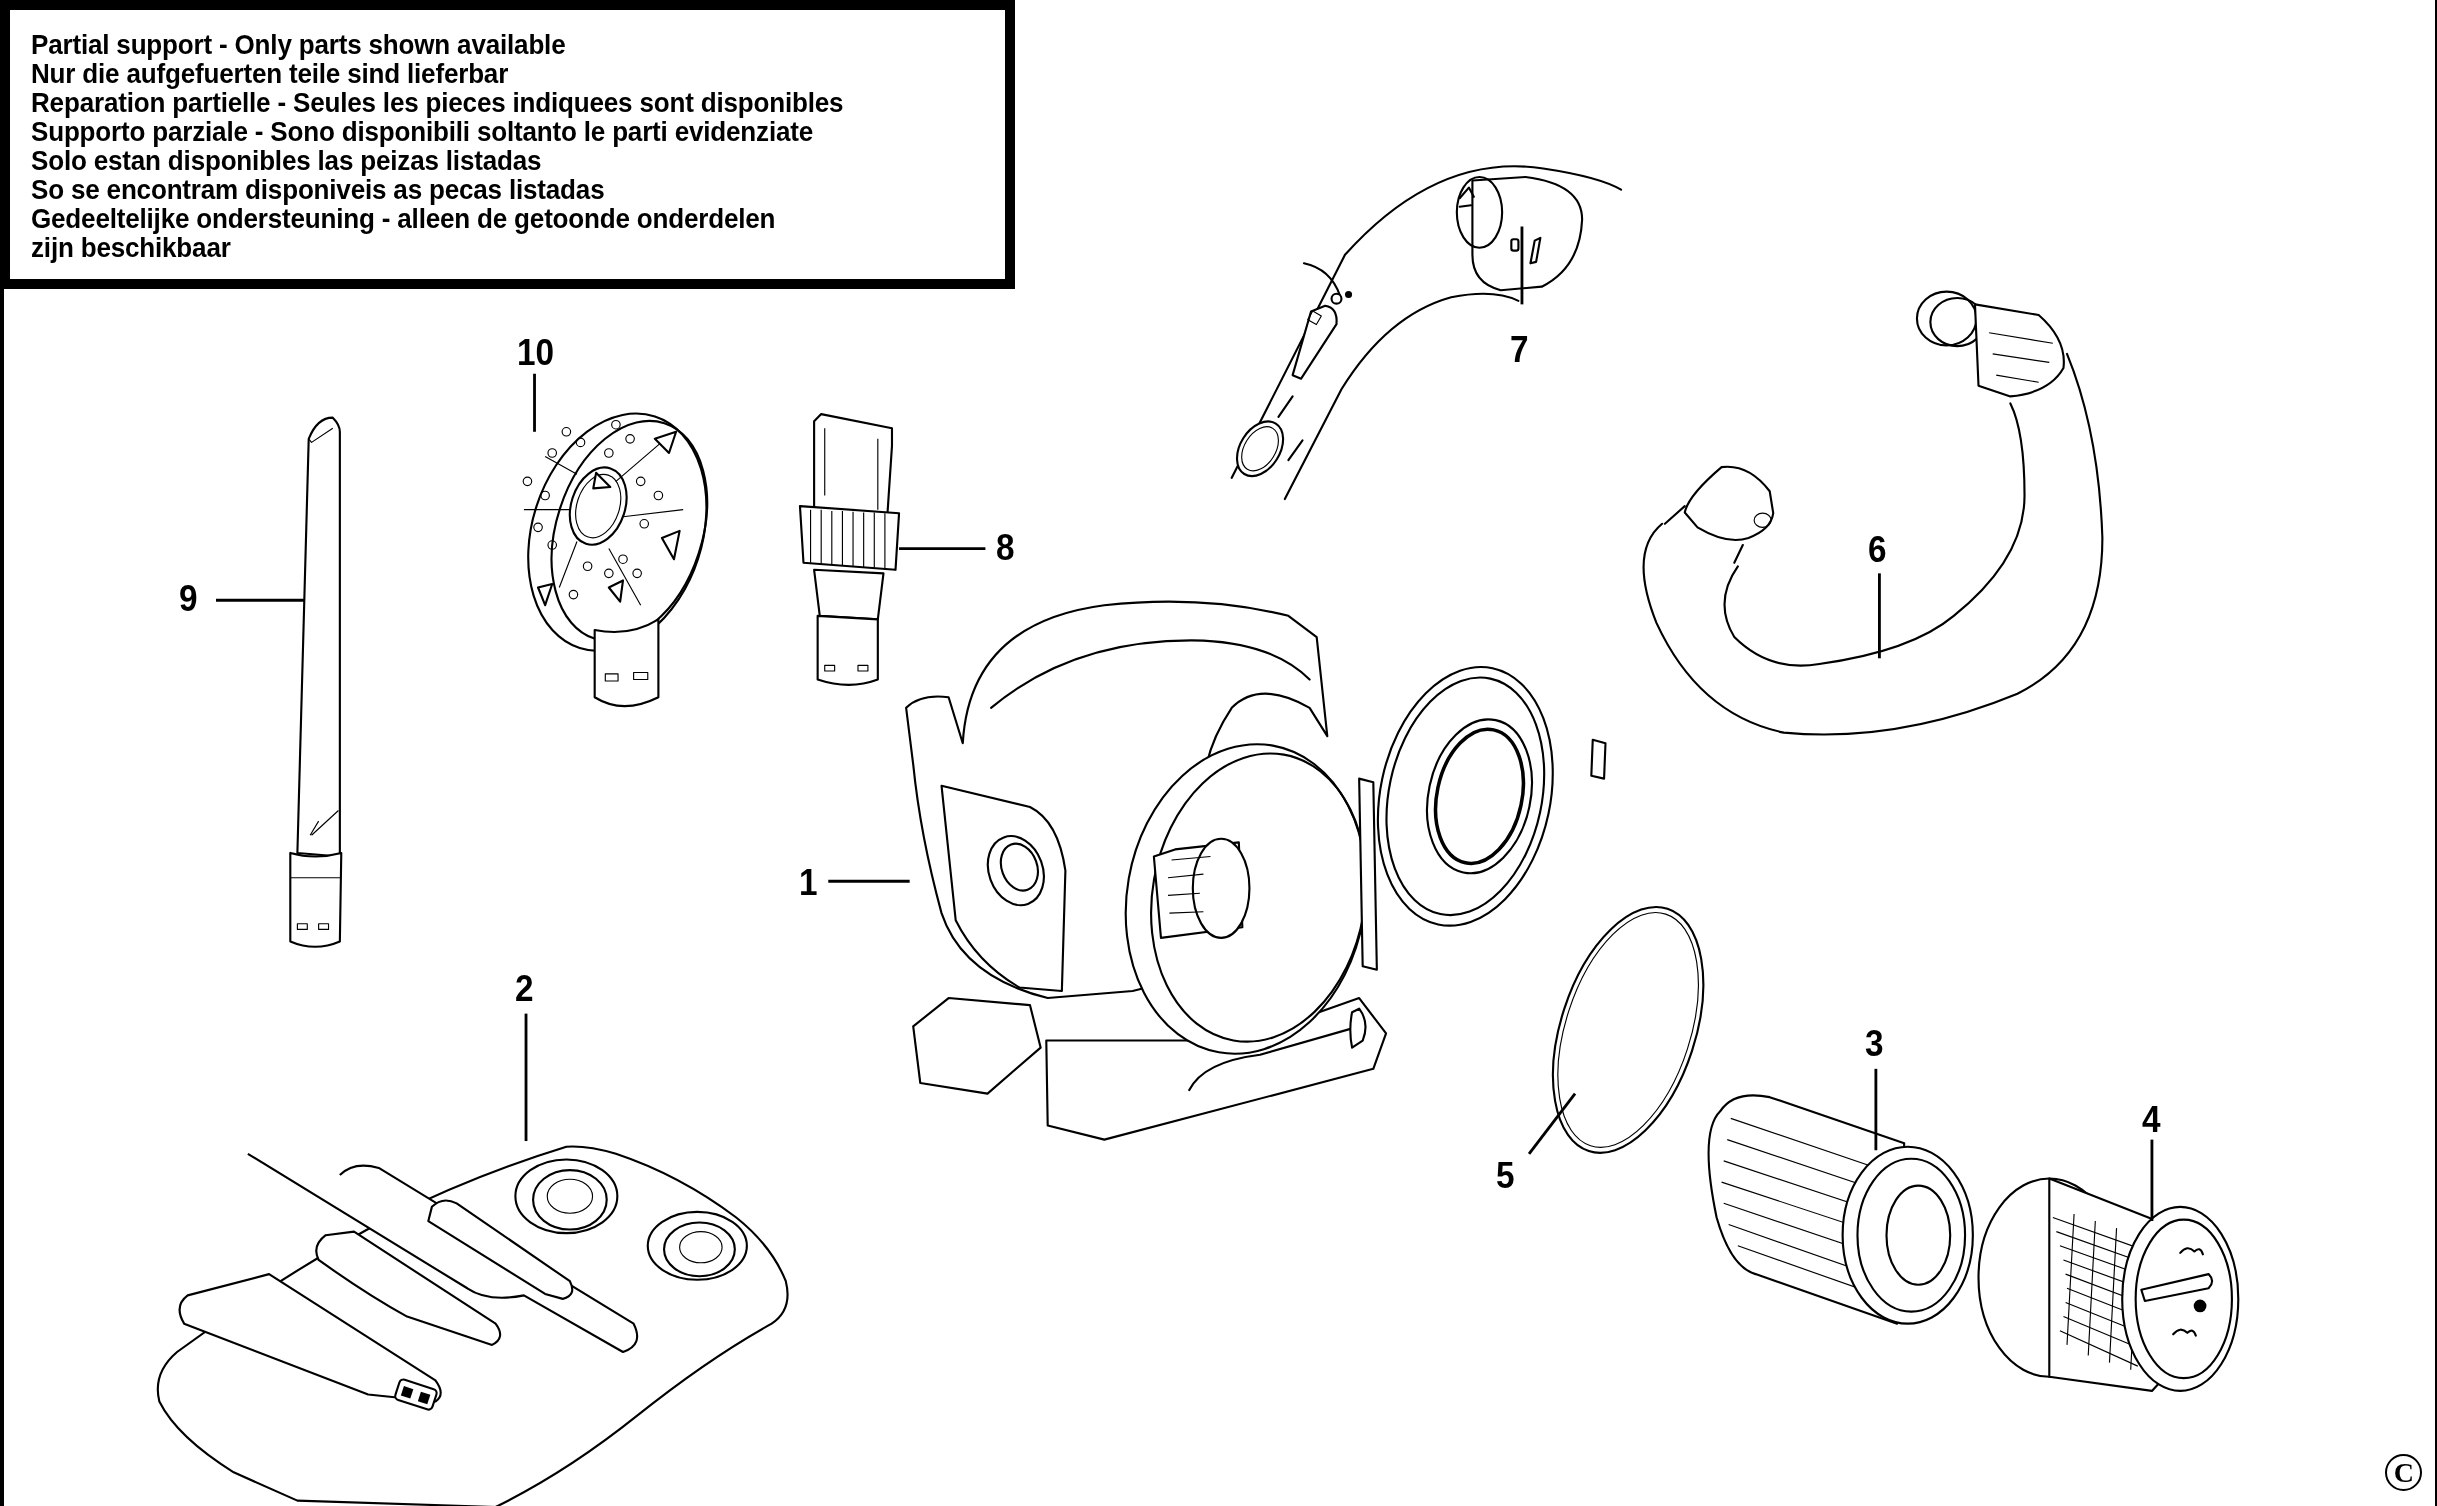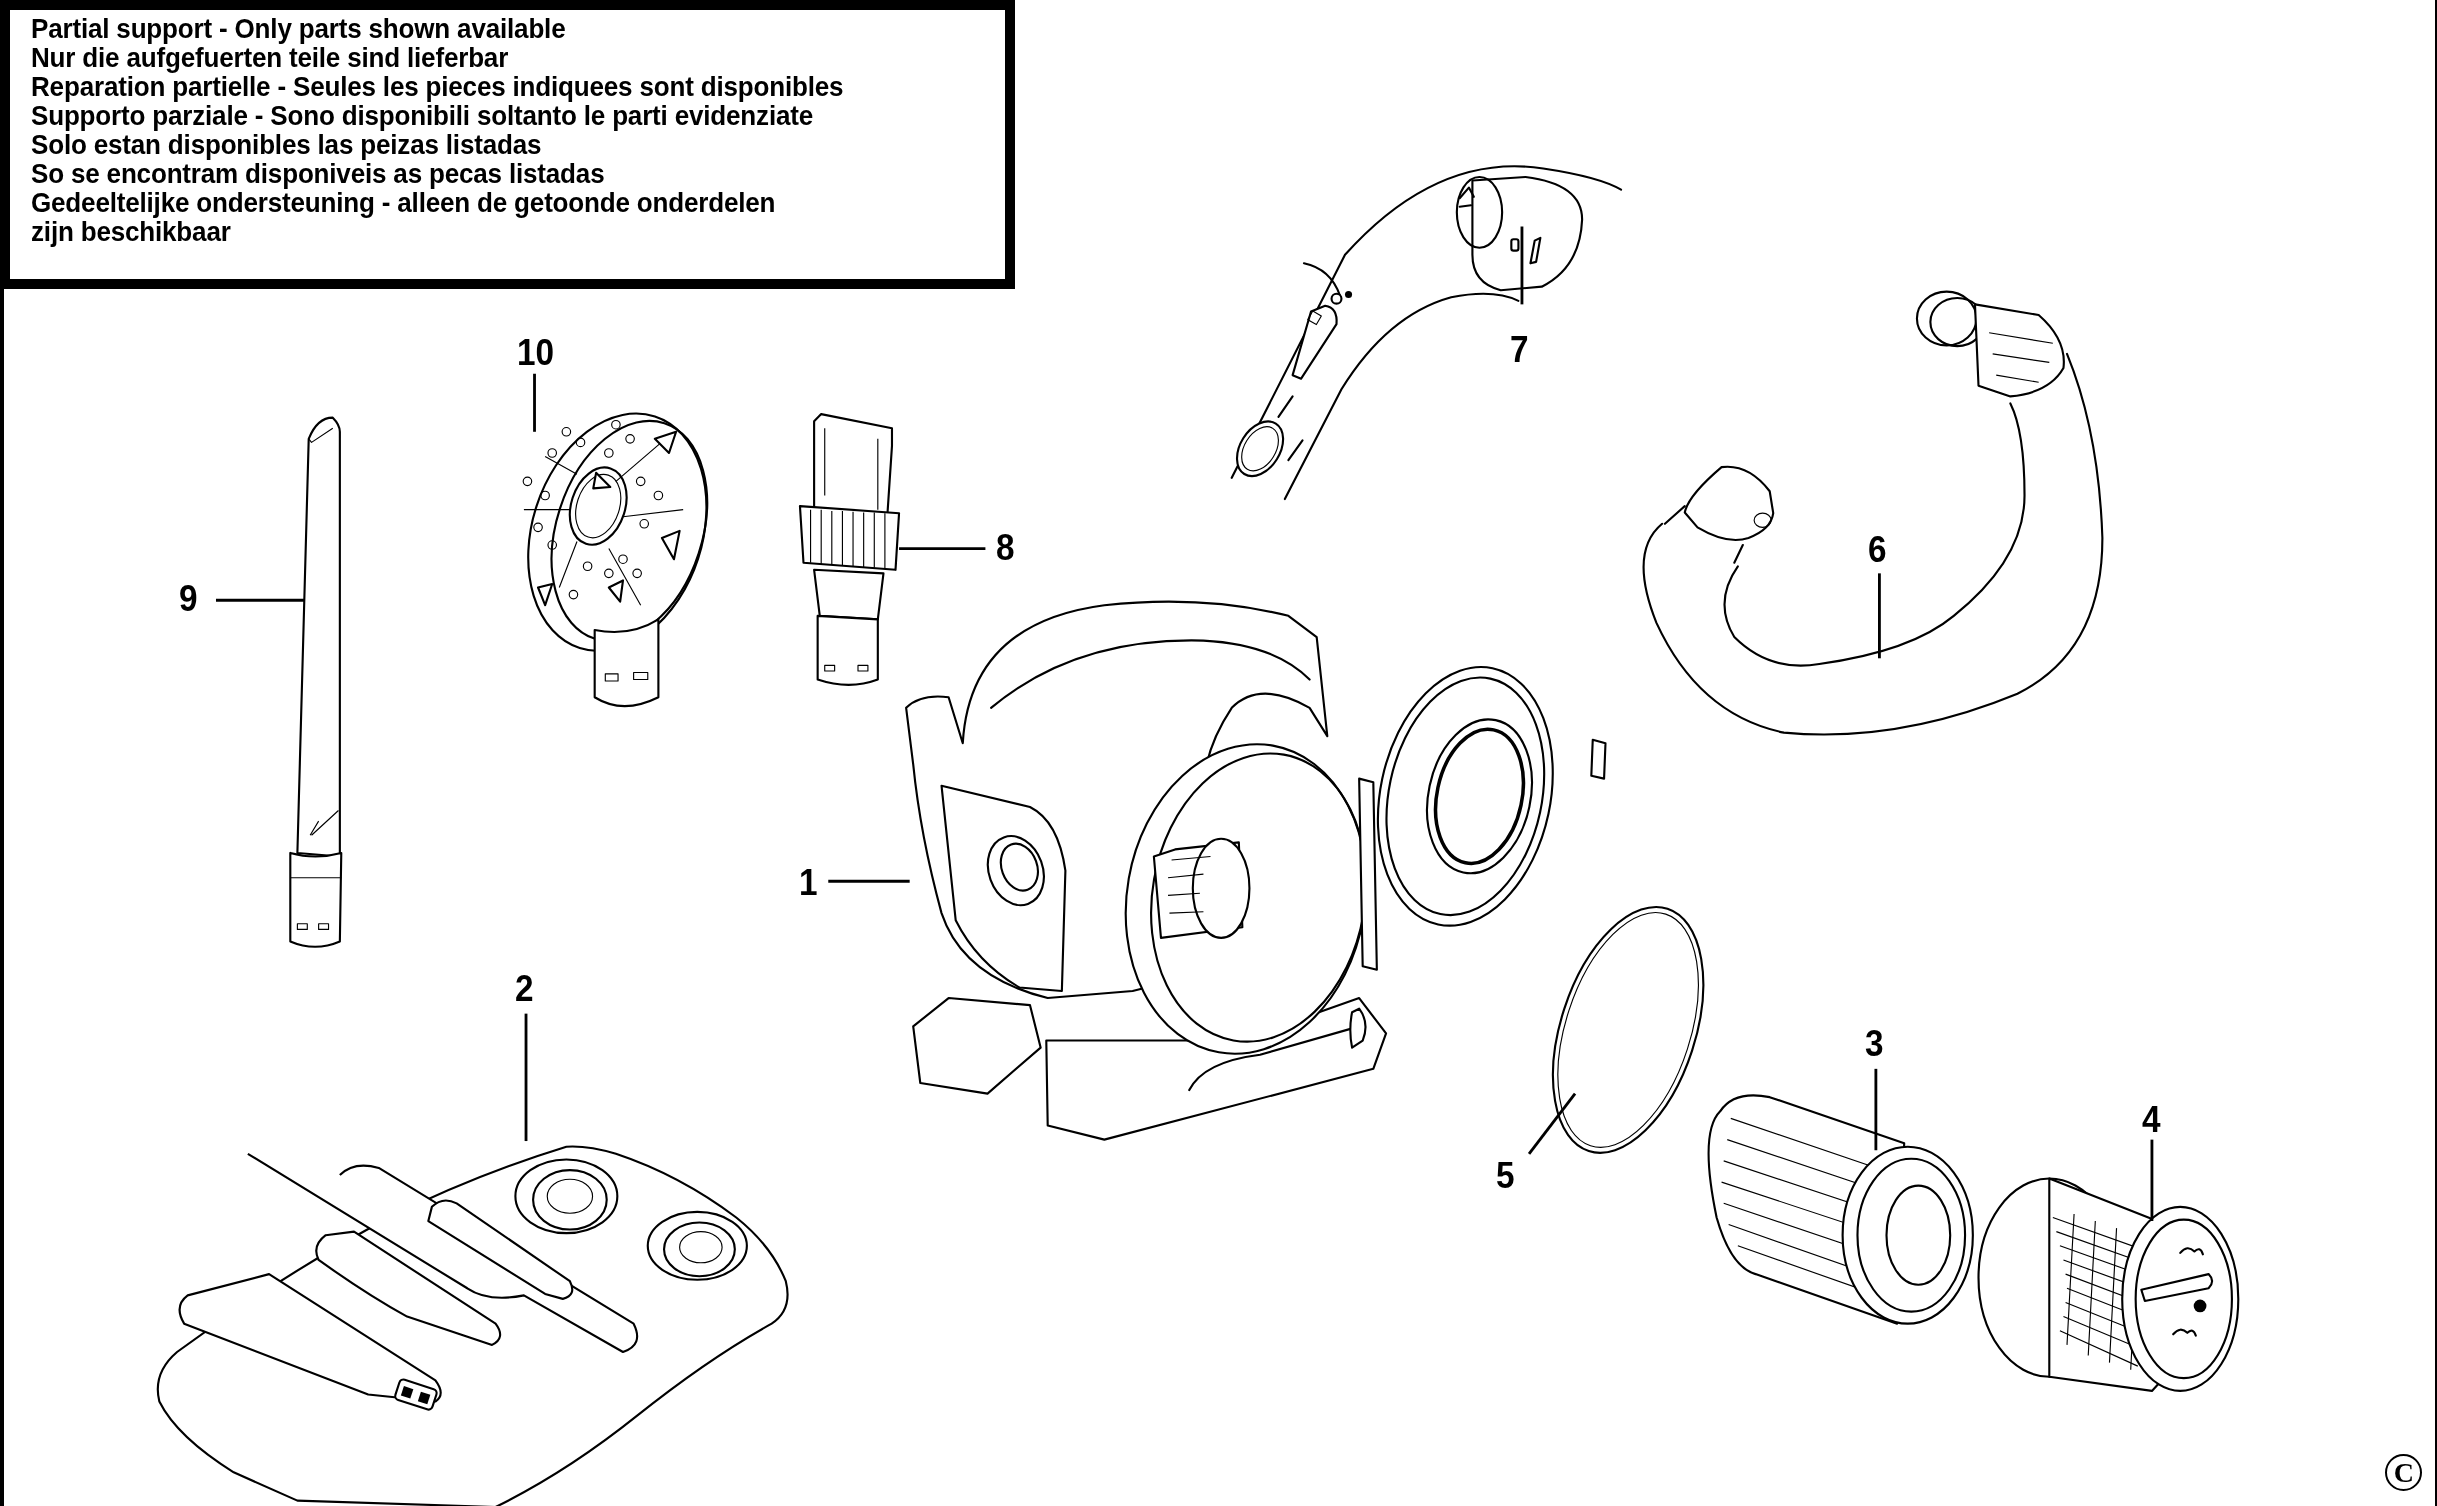--- a/index.html
+++ b/index.html
@@ -1,21 +1,21 @@
 <!DOCTYPE html>
 <html style="font-size:11.3px"><head>
 <meta charset="utf-8">
 <style>
   html, body { margin: 0; padding: 0; background: #ffffff; }
   body { width: 2438px; height: 1507px; position: relative; overflow: hidden; font-family: "Liberation Sans", sans-serif; }
   .frame-left { position: absolute; left: 0; top: 0; width: 4.2px; height: 1507px; background: #000; }
   .frame-right { position: absolute; right: 0; top: 0; width: 3.5px; height: 1507px; background: #000; }
   .frame-bottom { position: absolute; left: 0; bottom: 0; width: 2438px; height: 1.4px; background: #000; }
   .notice { position: absolute; left: 0; top: 0; width: 995px; height: 269px; border: 10px solid #000; background: #fff; box-sizing: content-box; }
-  .notice-lines { position: absolute; left: 21px; top: 4px; margin: 0; padding: 0; list-style: none; }
+  .notice-lines { position: absolute; left: 21px; top: 20px; margin: 0; padding: 0; list-style: none; }
   .notice-lines li { font-family: "Liberation Sans", sans-serif; font-weight: bold; font-size: 28px; line-height: 29px; color: #000; white-space: nowrap; letter-spacing: -0.2px; transform: scaleX(0.93); transform-origin: left; }
   svg.drawing { position: absolute; left: 0; top: 0; width: 2438px; height: 1507px; }
   .callout { position: absolute; font-family: "Liberation Sans", sans-serif; font-weight: bold; font-size: 37px; color: #000; line-height: 1; transform: scaleX(0.9); }
   .copyright { position: absolute; right: 15.6px; bottom: 15.6px; width: 33px; height: 33px; border: 2.1px solid #000; border-radius: 50%; font-family: "Liberation Serif", serif; font-weight: bold; font-size: 28px; line-height: 33px; text-align: center; color: #000; }
   .ln { fill: none; stroke: #000; stroke-width: 3; stroke-linejoin: round; stroke-linecap: round; }
   .lt { fill: none; stroke: #000; stroke-width: 1.6; stroke-linejoin: round; }
   .lb { fill: none; stroke: #000; stroke-width: 5; stroke-linejoin: round; }
   .wf { fill: #fff; stroke: #000; stroke-width: 3; stroke-linejoin: round; }
   .bf { fill: #000; }
   .leader { stroke: #000; stroke-width: 4; fill: none; }

